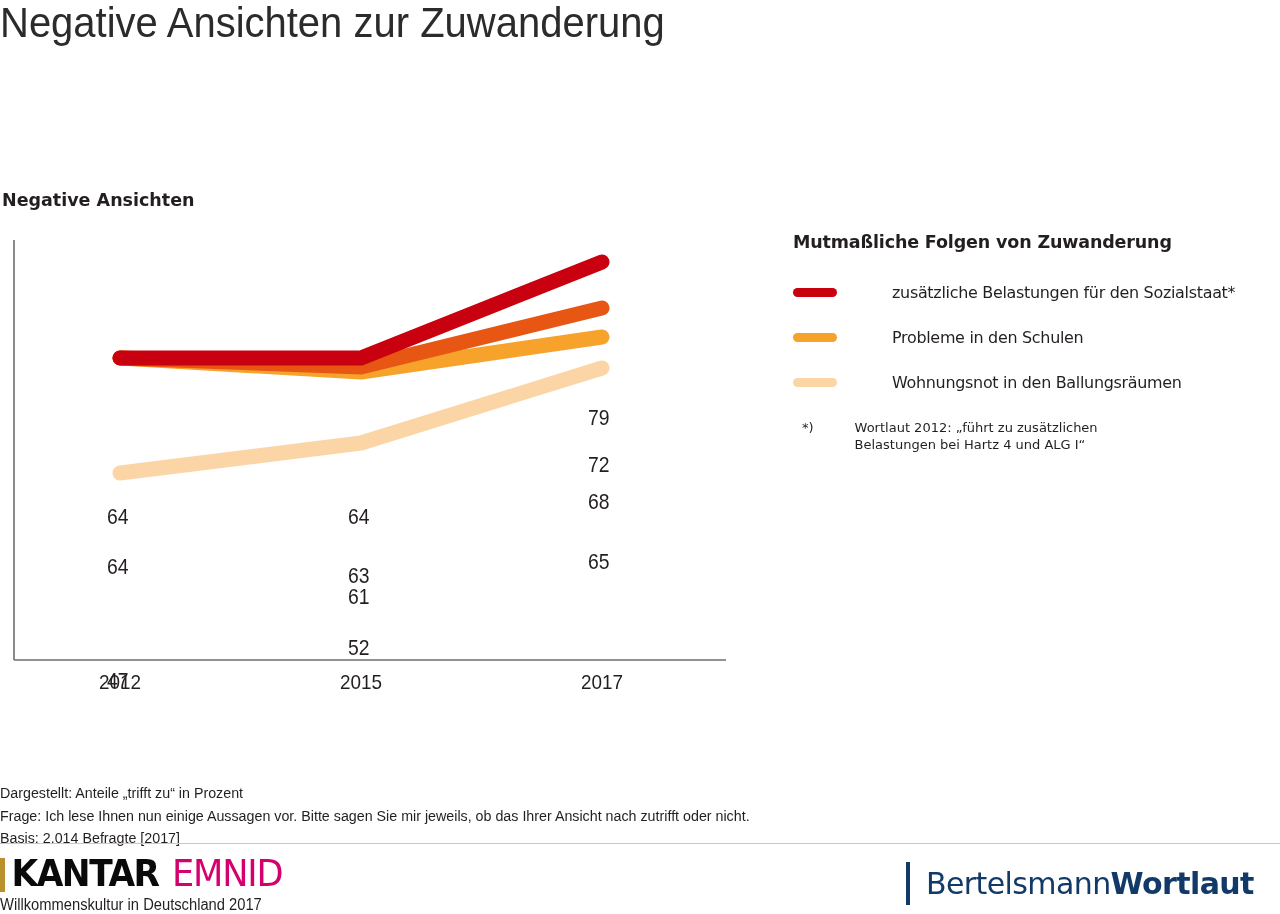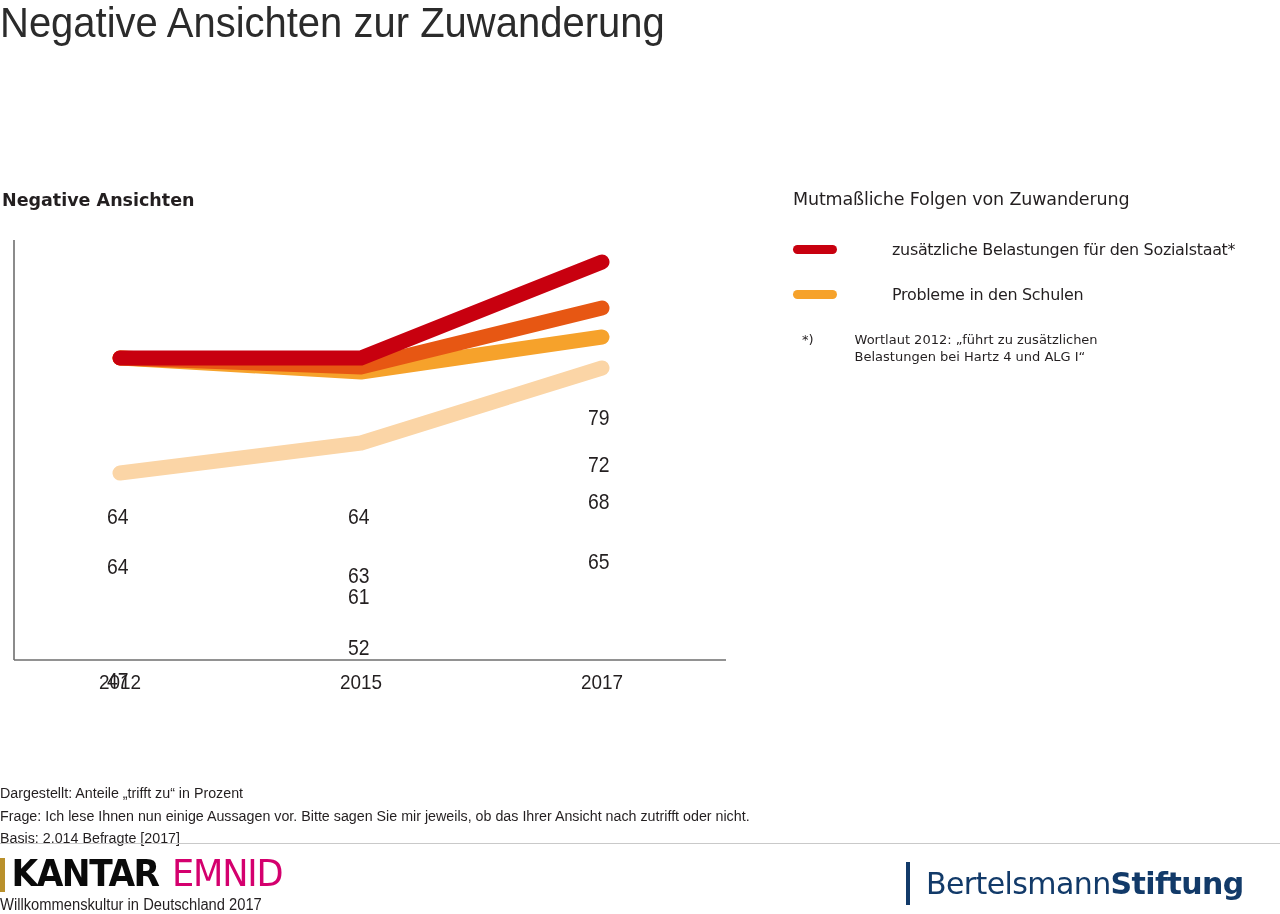--- a/index.html
+++ b/index.html
@@ -87,25 +87,26 @@
   
   #legend-panel {
     position: absolute;
     left: 793px;
     top: 189px;
     width: 487px;
   }
   #legend-title {
     font-family: "DejaVu Sans", sans-serif;
     font-size: 17.5px;
-    font-weight: normal;
+    font-weight: bold;
     color: #231f20;
     white-space: nowrap;
     margin-bottom: 29px;
     letter-spacing: -0.15px;
+    margin-top: 43px;
   }
   .legend-row {
     display: flex;
     align-items: center;
     height: 22px;
     margin-bottom: 23px;
     gap: 45px;
   }
   .legend-swatch {
     width: 44px;
@@ -285,20 +286,24 @@
   <div id="legend-title">Mutmaßliche Folgen von Zuwanderung</div>
 
   <div class="legend-row">
     <span class="legend-swatch" style="background:#C8000F;"></span>
     <span class="legend-label">zusätzliche Belastungen für den Sozialstaat*</span>
   </div>
   <div class="legend-row">
     <span class="legend-swatch" style="background:#F6A22B;"></span>
     <span class="legend-label">Probleme in den Schulen</span>
   </div>
+  <div class="legend-row">
+    <span class="legend-swatch" style="background:#FBD5A6;"></span>
+    <span class="legend-label">Wohnungsnot in den Ballungsräumen</span>
+  </div>
 
   <div id="legend-footnote">
     <span class="fn-marker">*)</span>
     <span class="fn-text">Wortlaut 2012: „führt zu zusätzlichen
 Belastungen bei Hartz 4 und ALG I“</span>
   </div>
 </div>
 
 <div id="notes">
   <div class="note-line">Dargestellt: Anteile „trifft zu“ in Prozent</div>
@@ -313,14 +318,14 @@
     <span id="kantar-bar"></span>
     <span id="kantar-word">KANTAR</span>
     <span id="emnid-word">EMNID</span>
   </div>
   <div id="kantar-tagline">Willkommenskultur in Deutschland 2017</div>
 </div>
 
 <div id="bertelsmann-logo">
   <span id="bertelsmann-bar"></span>
   <span id="bertelsmann-word">Bertelsmann</span>
-  <span id="stiftung-word">Stiftung</span>
+  <span id="stiftung-word">Wortlaut</span>
 </div>
 
 </body></html>

